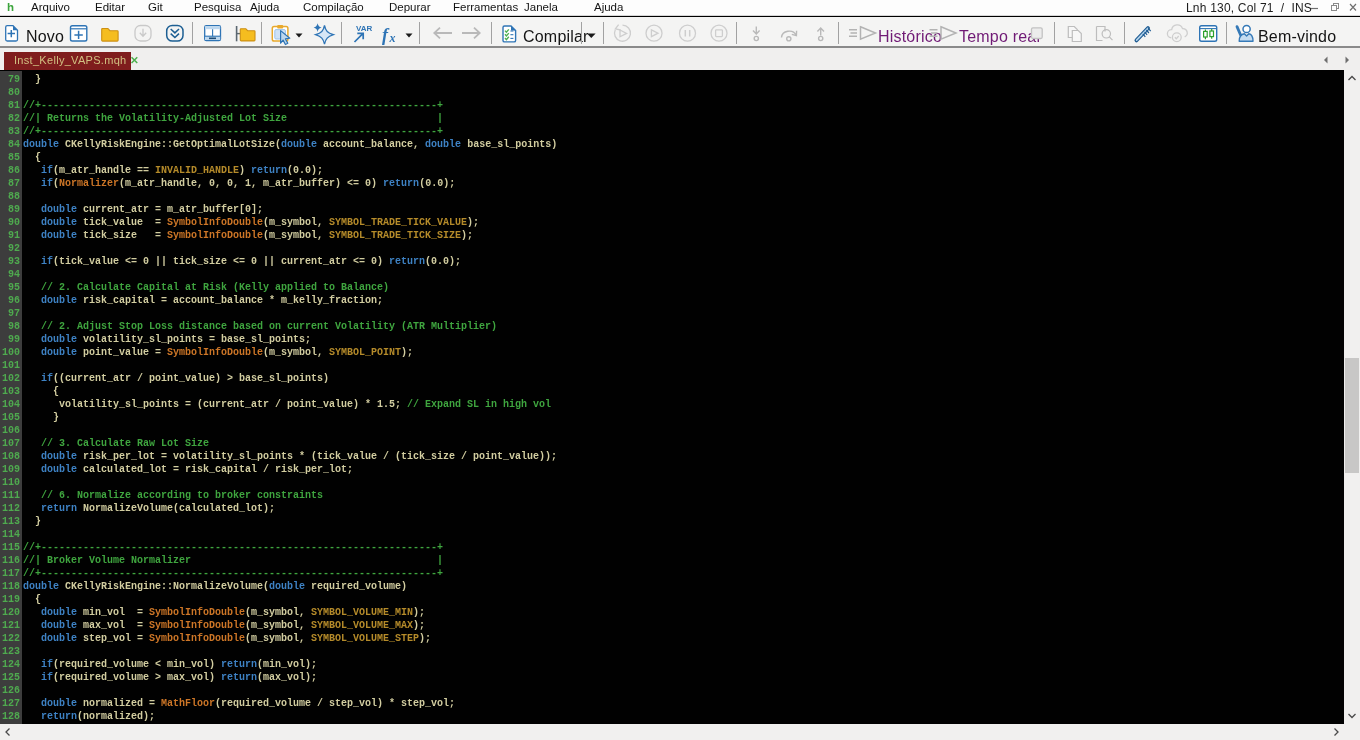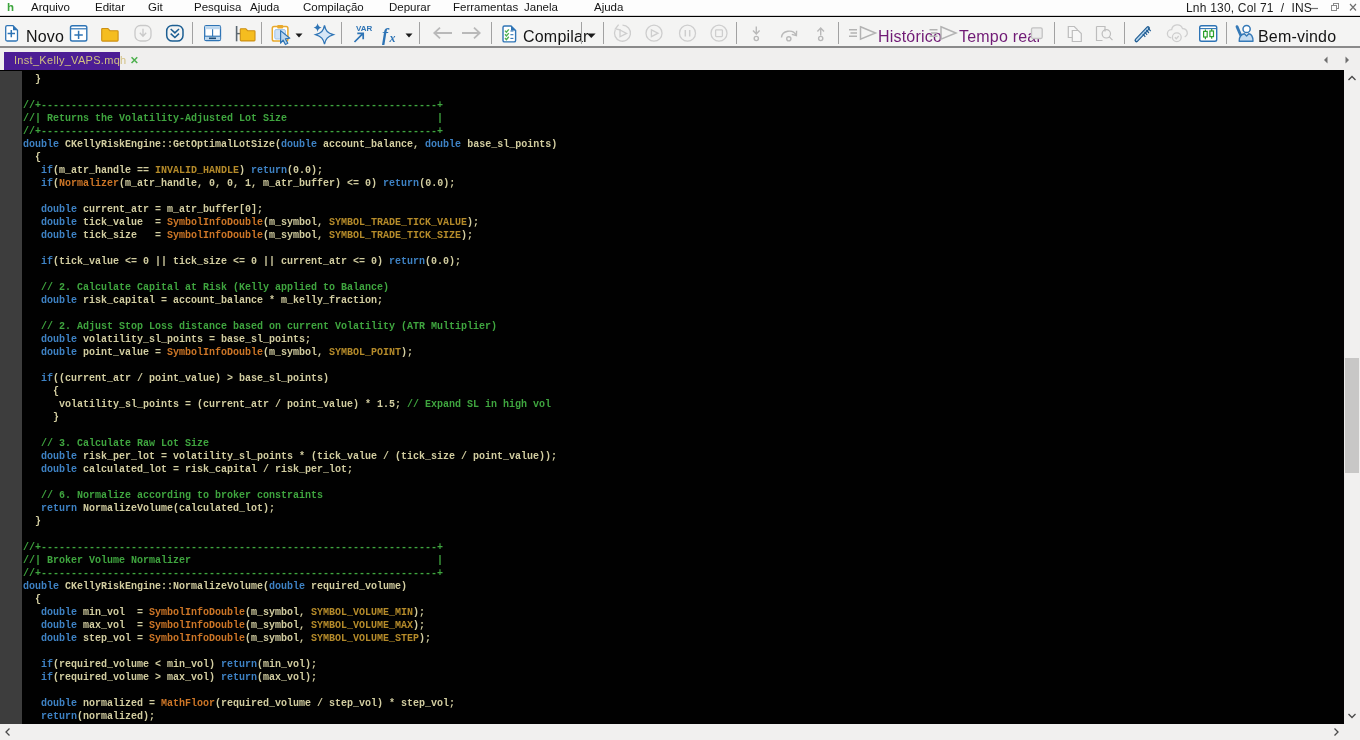--- a/index.html
+++ b/index.html
@@ -5,21 +5,21 @@
 body{font-family:"Liberation Sans",sans-serif;position:relative;background:#000}
 .menubar{position:absolute;left:0;top:0;width:1360px;height:16px;background:#fdfdfd;border-bottom:1px solid #d6d6d6}
 .mi{position:absolute;top:1px;font-size:11.5px;color:#141414;white-space:pre}
 .hlogo{color:#3ba43b;font-weight:bold}
 .status{position:absolute;top:1px;left:1186px;font-size:12px;color:#1c1c1c;letter-spacing:.2px;white-space:pre}
 .toolbar{position:absolute;left:0;top:17px;width:1360px;height:29px;background:#f4f4f3}
 .tbline{position:absolute;left:0;top:46px;width:1360px;height:2px;background:#8a8a8a}
 .tlabel{position:absolute;top:11px;font-size:16px;letter-spacing:.2px;color:#141414}
 .tgray{color:#701a75}
 .tabstrip{position:absolute;left:0;top:48px;width:1360px;height:22px;background:#f0efee}
-.tab{position:absolute;left:4px;top:52px;width:116px;height:18px;background:#4c1d95}
+.tab{position:absolute;left:4px;top:52px;width:127px;height:18px;background:#7f1d1d}
 .tabtxt{position:absolute;left:10px;top:2px;font-size:11px;color:#d2c182;letter-spacing:.3px;white-space:pre}
 .tabx{position:absolute;left:126px;top:2px;font-size:10.5px;color:#4db04d;font-weight:bold}
 .codearea{position:absolute;left:0;top:70px;width:1344px;height:654px;background:#010101}
 .gutter{position:absolute;left:0;top:1px;width:22px;height:653px;background:#3d3d3d}
 pre{font-family:"Liberation Mono",monospace;font-size:10px;line-height:13px;font-weight:bold;position:absolute;white-space:pre}
 .nums{left:0;top:3px;width:20px;text-align:right;color:#4faa4f}
 .code{left:23px;top:3px;color:#d2cda0}
 .code i{font-style:normal}
 i.k{color:#3e82c4} i.f{color:#cd7627} i.c{color:#b58b2a} i.g{color:#3fa53f}
 .vscroll{position:absolute;left:1344px;top:70px;width:16px;height:654px;background:#f1f0ef}
@@ -203,20 +203,70 @@
 <div class="tab">
     <span class="tabtxt">Inst_Kelly_VAPS.mqh</span>
     <span class="tabx">✕</span>
   </div>
 <svg style="left:1315px;top:54px" width="40" height="12" viewBox="0 0 40 12">
 <path d="M12.5 2.5 L9 6 L12.5 9.5 Z" fill="#6e6e6e"></path>
 <path d="M30.5 2.5 L34 6 L30.5 9.5 Z" fill="#6e6e6e"></path>
 </svg>
 <div class="codearea">
 <div class="gutter"></div>
+<pre class="nums">79
+80
+81
+82
+83
+84
+85
+86
+87
+88
+89
+90
+91
+92
+93
+94
+95
+96
+97
+98
+99
+100
+101
+102
+103
+104
+105
+106
+107
+108
+109
+110
+111
+112
+113
+114
+115
+116
+117
+118
+119
+120
+121
+122
+123
+124
+125
+126
+127
+128</pre>
 <pre class="code">  }
 
 <i class="g">//+------------------------------------------------------------------+</i>
 <i class="g">//| Returns the Volatility-Adjusted Lot Size                         |</i>
 <i class="g">//+------------------------------------------------------------------+</i>
 <i class="k">double</i> CKellyRiskEngine::GetOptimalLotSize(<i class="k">double</i> account_balance, <i class="k">double</i> base_sl_points)
   {
    <i class="k">if</i>(m_atr_handle == <i class="c">INVALID_HANDLE</i>) <i class="k">return</i>(0.0);
    <i class="k">if</i>(<i class="f">Normalizer</i>(m_atr_handle, 0, 0, 1, m_atr_buffer) &lt;= 0) <i class="k">return</i>(0.0);
 

